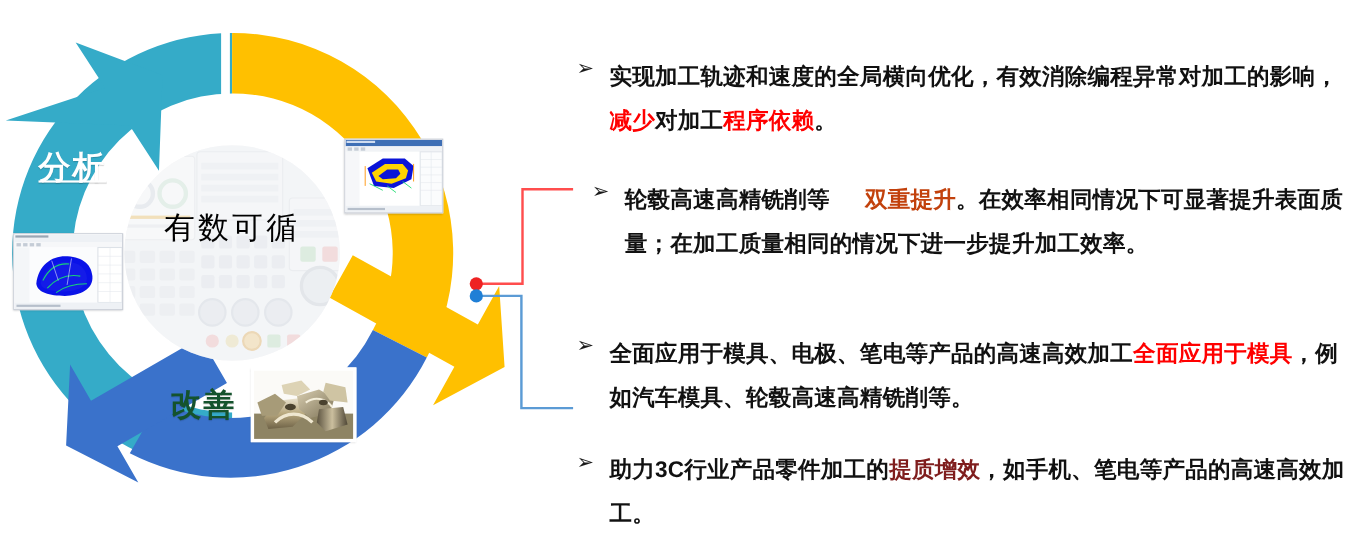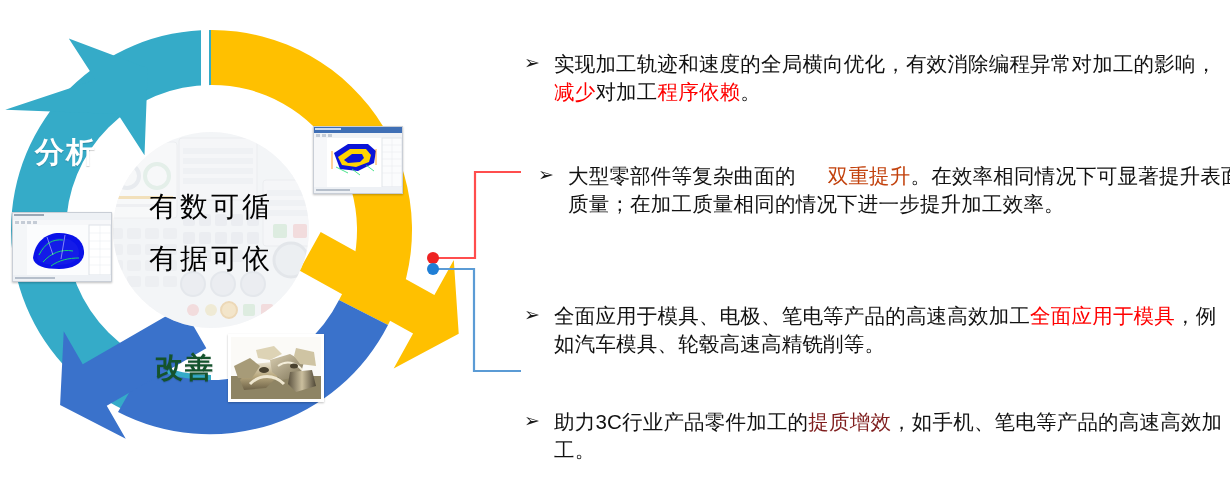--- a/index.html
+++ b/index.html
@@ -56,21 +56,21 @@
   
   #bullets{position:absolute;left:524px;top:0;width:706px;height:486px;}
   .bullet{position:absolute;left:0;display:flex;align-items:flex-start;}
   .bullet-marker{
     flex:0 0 auto;width:30px;padding-top:3px;
     font-size:19px;line-height:1;color:#1a1a1a;
     font-family:"DejaVu Sans",sans-serif;
   }
   .bullet-body{
     flex:1 1 auto;
-    font-size:20.5px;line-height:28px;font-weight:normal;color:#111111;
+    font-size:20.5px;line-height:40px;font-weight:bold;color:#111111;
     letter-spacing:.2px;
   }
   .hl{color:#ff0000;}
   #b1{top:50px;width:706px;}
   #b2{top:162px;width:706px;padding-left:14px;}
   #b3{top:302px;width:706px;}
   #b4{top:408px;width:706px;}
 </style>
 </head>
 <body>
@@ -182,23 +182,22 @@
         <circle cx="98" cy="178" r="6" fill="#e9dca6"></circle>
         <circle cx="116" cy="178" r="8" fill="#f3cf8c" stroke="#e3b05f" stroke-width="2"></circle>
         <rect x="130" y="172" width="12" height="12" rx="2" fill="#bfe0c0"></rect>
         <rect x="148" y="172" width="12" height="12" rx="2" fill="#f0b9b9"></rect>
         <rect x="160" y="92" width="14" height="14" rx="2" fill="#bfe0c0"></rect>
         <rect x="180" y="92" width="14" height="14" rx="2" fill="#f0b9b9"></rect>
       </svg>
     </div>
 
     <div class="hub-text" id="hub-t1">有数可循</div>
-    <div class="hub-text" id="hub-t2">有据可依</div>
-
-    <div class="cycle-label" id="lbl-analyze" style="color: rgb(255, 255, 255);">分析</div>
+
+    <div class="cycle-label" id="lbl-analyze" style="color: rgb(255, 255, 255); text-decoration: underline;">分析</div>
     <div class="cycle-label" id="lbl-improve" style="color: #14532d;">改善</div>
 
     <div class="thumb" id="thumb-analyze">
       <svg width="100%" height="100%" viewBox="0 0 98 68">
         <rect width="98" height="68" fill="#ffffff"></rect>
         <rect x="0" y="0" width="98" height="7" fill="#eef1f5"></rect>
         <rect x="1" y="1" width="30" height="2" fill="#9aa6b4"></rect>
         <rect x="0" y="7" width="98" height="5" fill="#f6f7f9"></rect>
         <g fill="#c5ccd6">
             <rect x="2" y="8" width="4" height="3"></rect>
@@ -317,21 +316,21 @@
   </svg>
 
   <div id="bullets">
     <div class="bullet" id="b1">
       <div class="bullet-marker">➢</div>
       <div class="bullet-body"><span>实现加工轨迹和速度的全局横向优化，有效消除编程异常对加工的影响，</span><span class="hl" style="color: rgb(255, 0, 0);">减少</span><span>对加工</span><span class="hl" style="color: rgb(255, 0, 0);">程序依赖</span><span>。</span></div>
     </div>
 
     <div class="bullet" id="b2">
       <div class="bullet-marker">➢</div>
-      <div class="bullet-body"><span>大型零部件等复杂曲面的</span><span class="hl" style="color: #c2410c; margin-left: 32px;">双重提升</span><span>。在效率相同情况下可显著提升表面质量；在加工质量相同的情况下进一步提升加工效率。</span></div>
+      <div class="bullet-body"><span>轮毂高速高精铣削等</span><span class="hl" style="color: #c2410c; margin-left: 32px;">双重提升</span><span>。在效率相同情况下可显著提升表面质量；在加工质量相同的情况下进一步提升加工效率。</span></div>
     </div>
 
     <div class="bullet" id="b3">
       <div class="bullet-marker">➢</div>
       <div class="bullet-body"><span>全面应用于模具、电极、笔电等产品的高速高效加工</span><span class="hl" style="color: rgb(255, 0, 0);">全面应用于模具</span><span>，例如汽车模具、轮毂高速高精铣削等。</span></div>
     </div>
 
     <div class="bullet" id="b4">
       <div class="bullet-marker">➢</div>
       <div class="bullet-body"><span>助力3C行业产品零件加工的</span><span class="hl" style="color: #7f1d1d;">提质增效</span><span>，如手机、笔电等产品的高速高效加工。</span></div>

